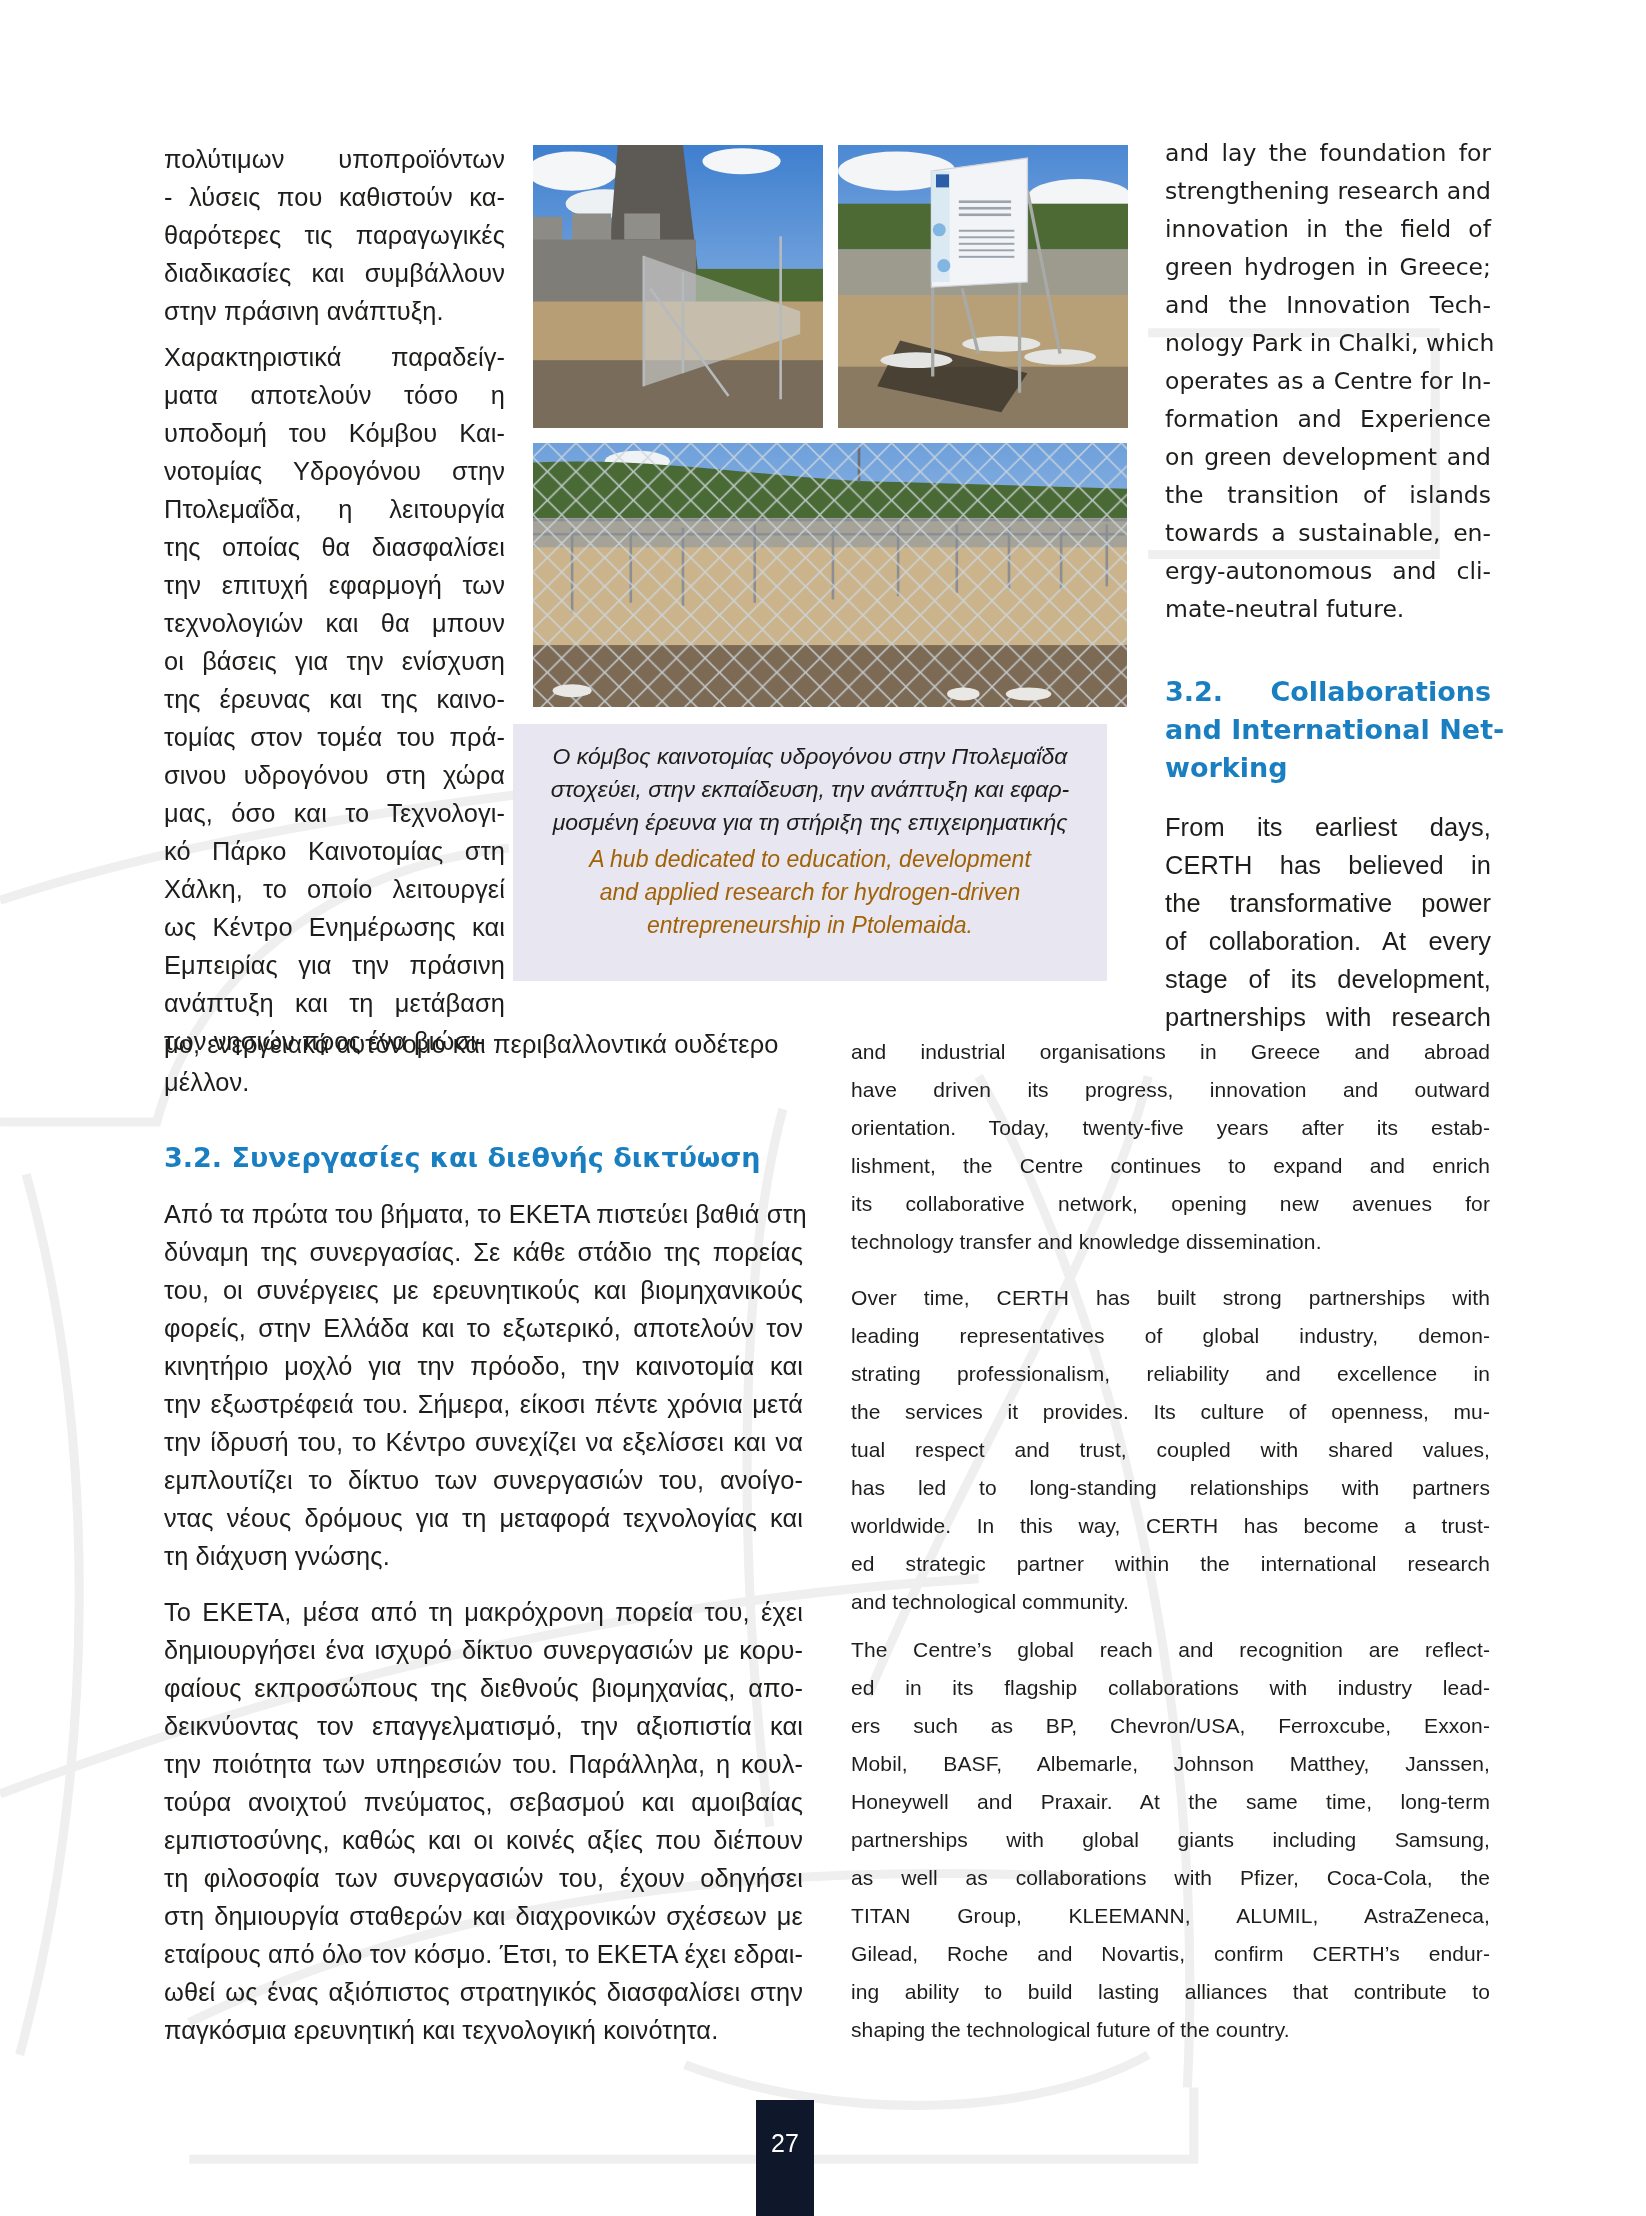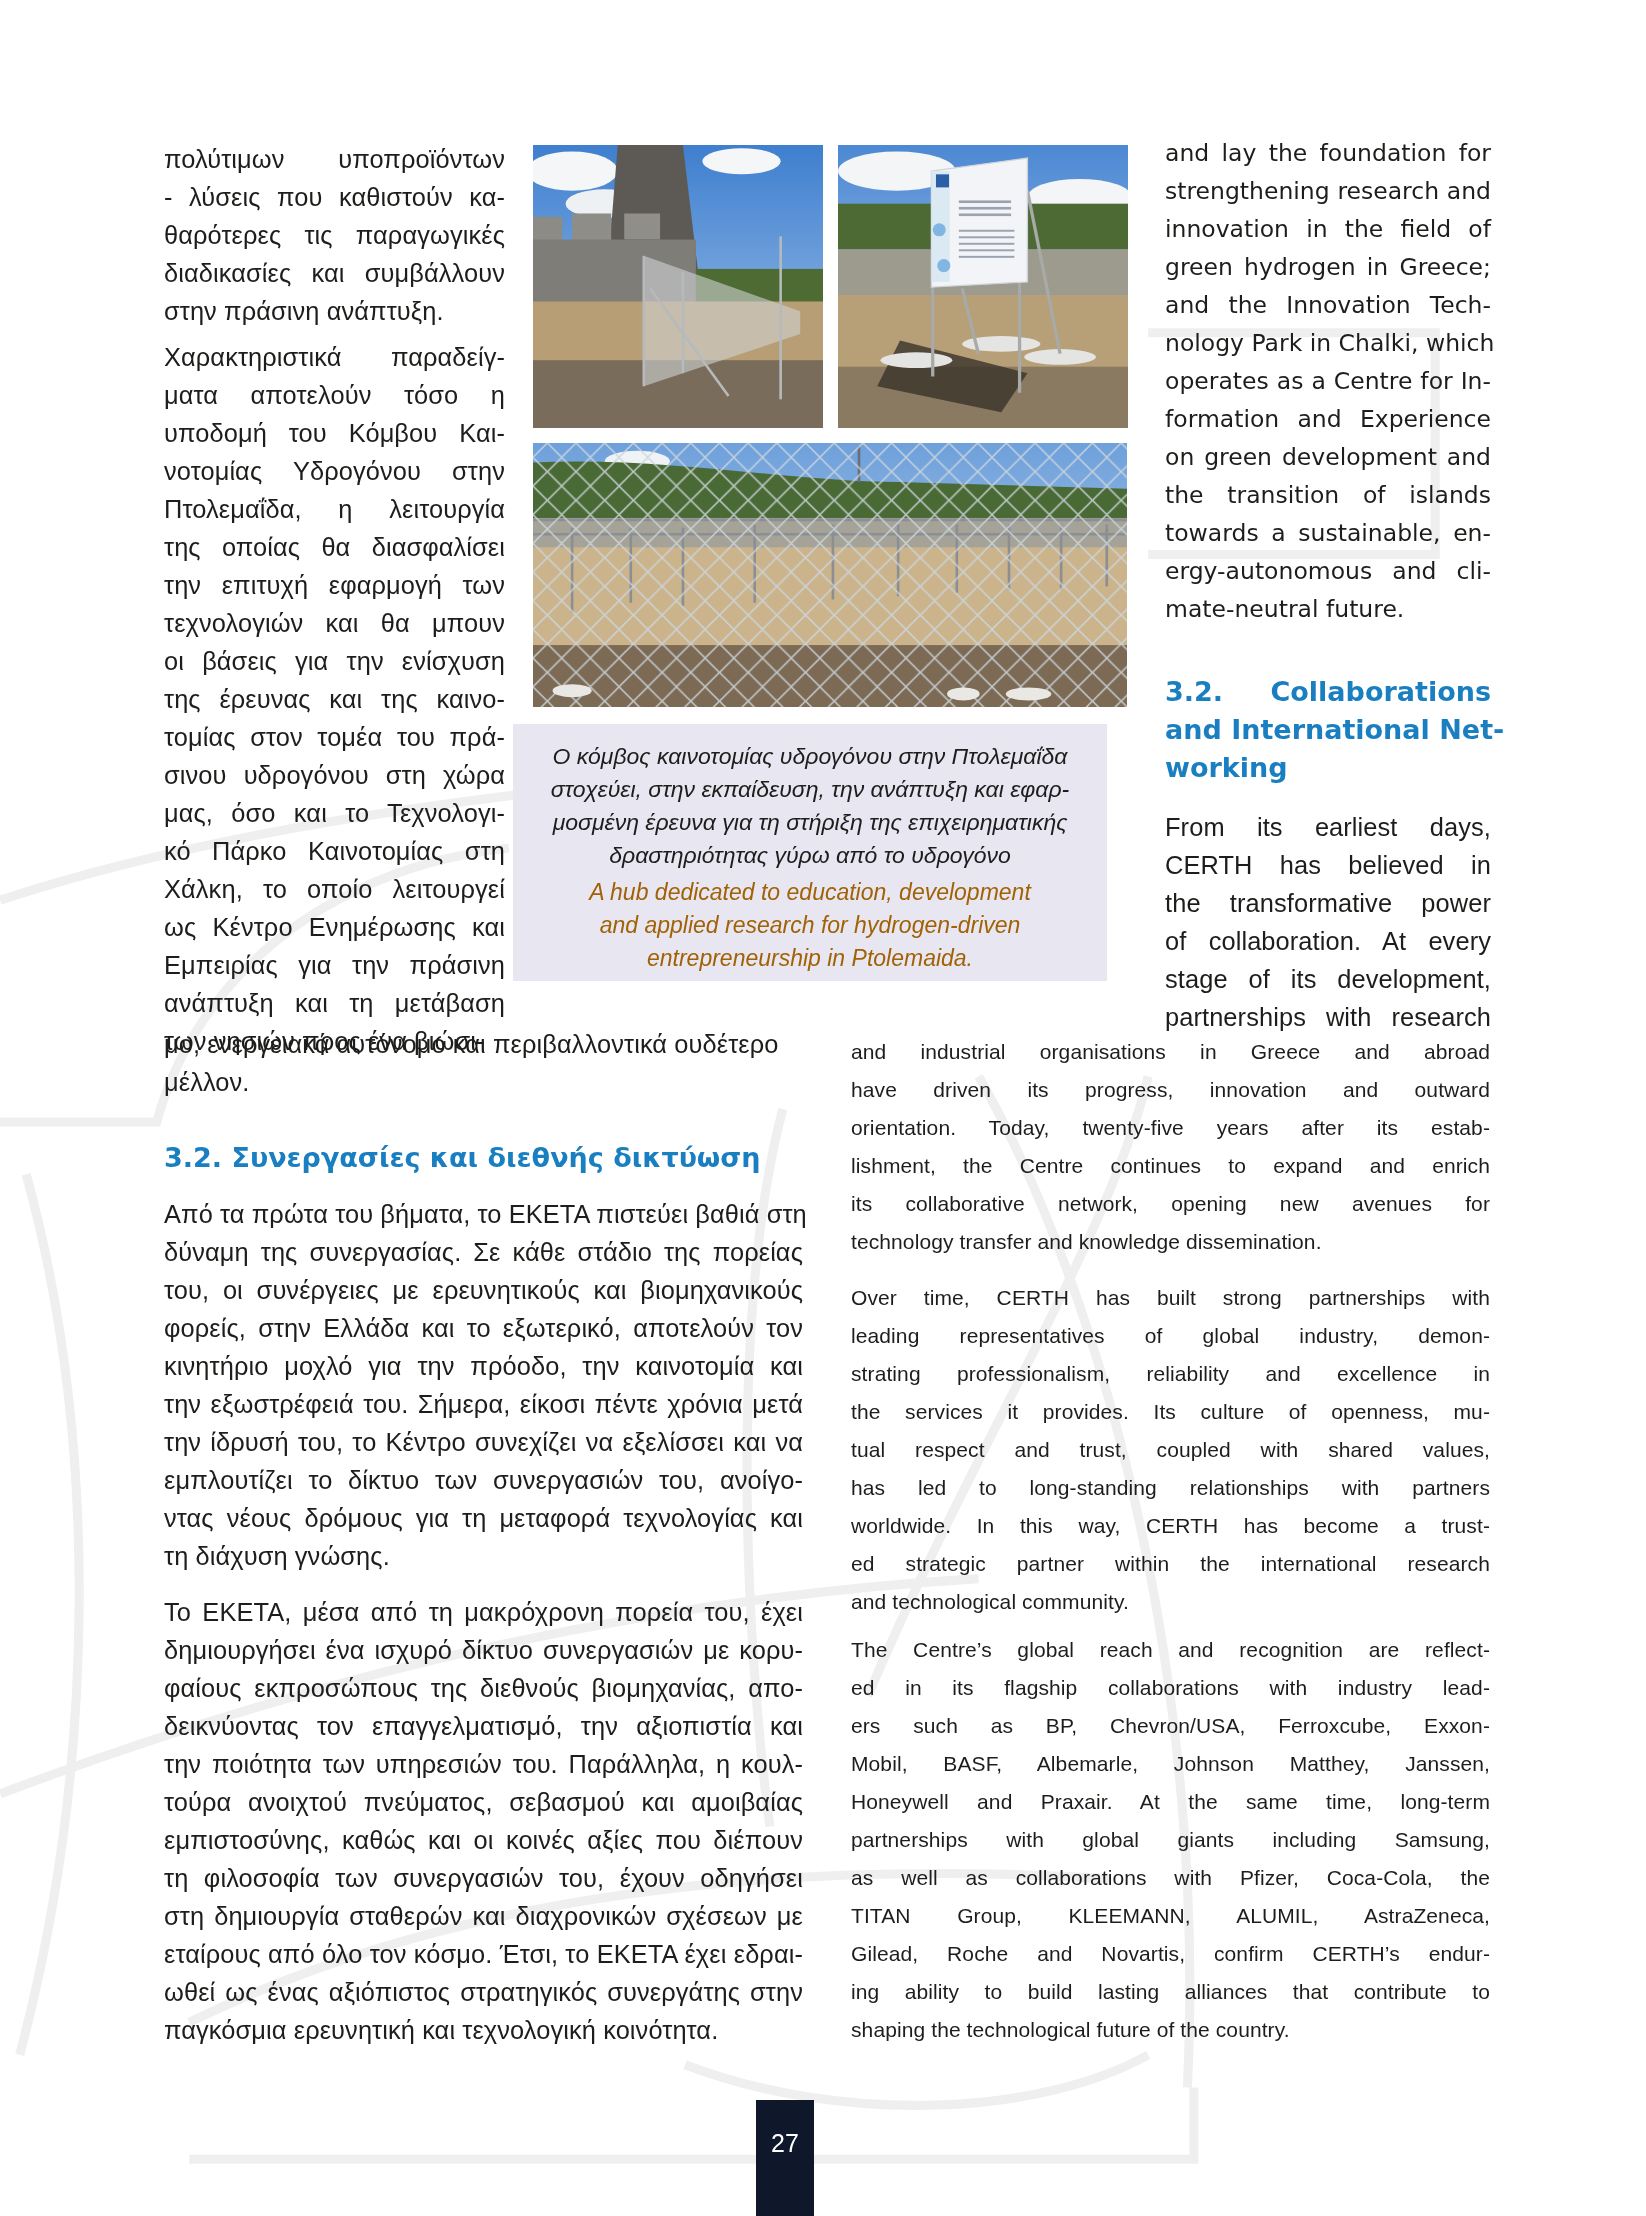--- a/index.html
+++ b/index.html
@@ -110,21 +110,21 @@
   <span class="line">Το ΕΚΕΤΑ, μέσα από τη μακρόχρονη πορεία του, έχει</span>
   <span class="line">δημιουργήσει ένα ισχυρό δίκτυο συνεργασιών με κορυ-</span>
   <span class="line">φαίους εκπροσώπους της διεθνούς βιομηχανίας, απο-</span>
   <span class="line">δεικνύοντας τον επαγγελματισμό, την αξιοπιστία και</span>
   <span class="line">την ποιότητα των υπηρεσιών του. Παράλληλα, η κουλ-</span>
   <span class="line">τούρα ανοιχτού πνεύματος, σεβασμού και αμοιβαίας</span>
   <span class="line">εμπιστοσύνης, καθώς και οι κοινές αξίες που διέπουν</span>
   <span class="line">τη φιλοσοφία των συνεργασιών του, έχουν οδηγήσει</span>
   <span class="line">στη δημιουργία σταθερών και διαχρονικών σχέσεων με</span>
   <span class="line">εταίρους από όλο τον κόσμο. Έτσι, το ΕΚΕΤΑ έχει εδραι-</span>
-  <span class="line">ωθεί ως ένας αξιόπιστος στρατηγικός συνεργάτης στην</span>
+  <span class="line">ωθεί ως ένας αξιόπιστος στρατηγικός διασφαλίσει στην</span>
   <span class="line last">παγκόσμια ερευνητική και τεχνολογική κοινότητα.</span>
 </div>
 
 <div class="photo" style="left:533px; top:145px; width:290px; height:283px;">
   <svg width="290" height="283" viewBox="0 0 445 434" preserveAspectRatio="none">
     <defs>
       <linearGradient id="sky1" x1="0" y1="0" x2="0" y2="1">
         <stop offset="0" stop-color="#3f7fcf"></stop>
           <stop offset="1" stop-color="#a9c9ea"></stop>
       </linearGradient>
@@ -231,21 +231,20 @@
     <ellipse cx="660" cy="385" rx="25" ry="10" fill="#e9e8e4"></ellipse>
     <ellipse cx="760" cy="385" rx="35" ry="10" fill="#e9e8e4"></ellipse>
   </svg>
 </div>
 
 <div class="caption">
   <div class="gr">
     <div>Ο κόμβος καινοτομίας υδρογόνου στην Πτολεμαΐδα</div>
     <div>στοχεύει, στην εκπαίδευση, την ανάπτυξη και εφαρ-</div>
     <div>μοσμένη έρευνα για τη στήριξη της επιχειρηματικής</div>
-    <div>δραστηριότητας γύρω από το υδρογόνο</div>
   </div>
   <div class="en">
     <div>A hub dedicated to education, development</div>
     <div>and applied research for hydrogen-driven</div>
     <div>entrepreneurship in Ptolemaida.</div>
   </div>
 </div>
 
 <div class="abs txt en-col" style="left:1165px; top:134px; width:326px;">
   <span class="line">and lay the foundation for</span>

